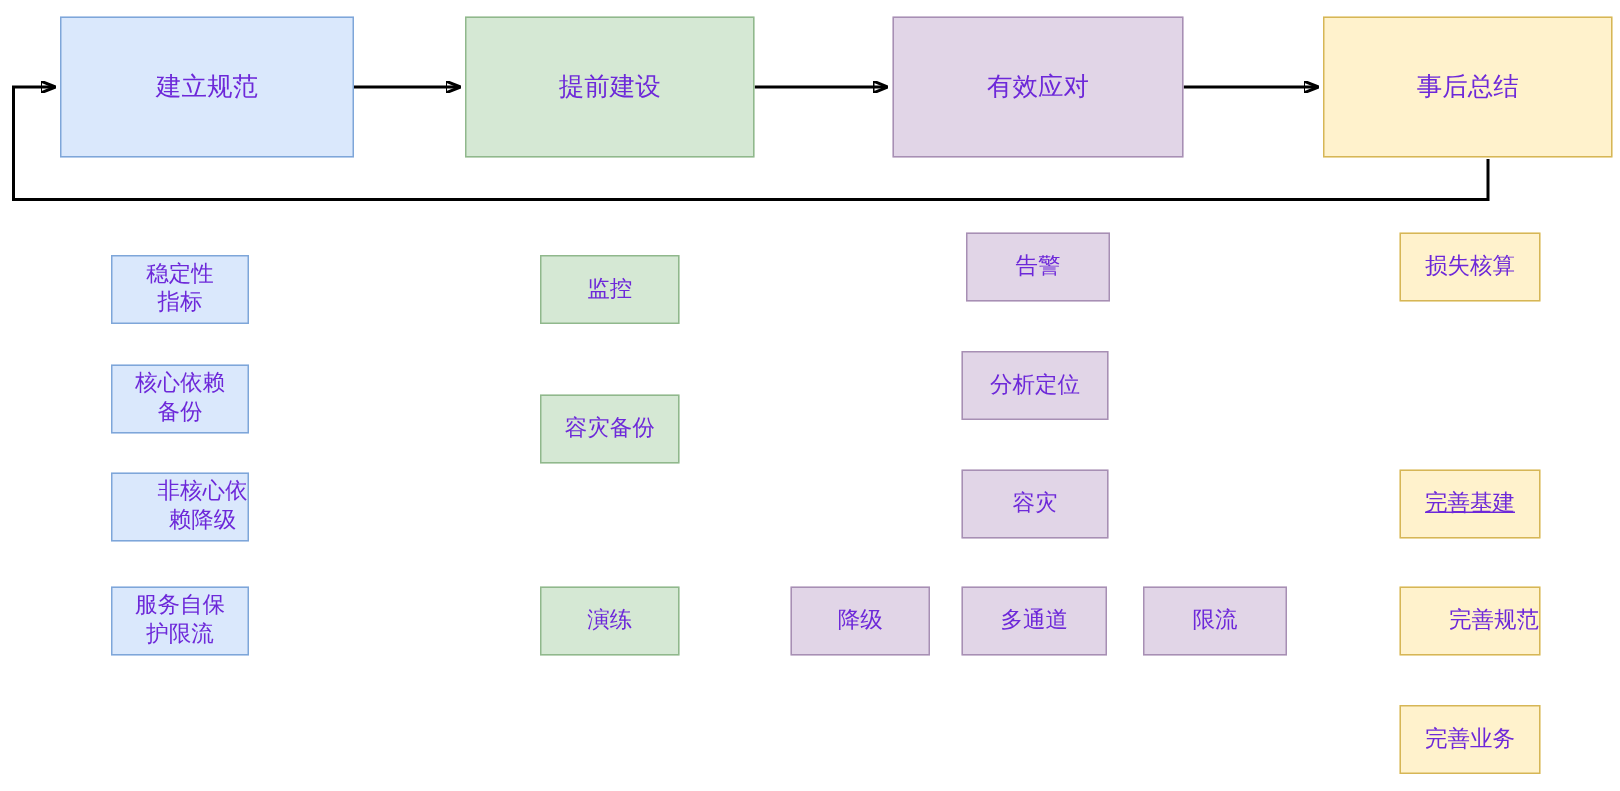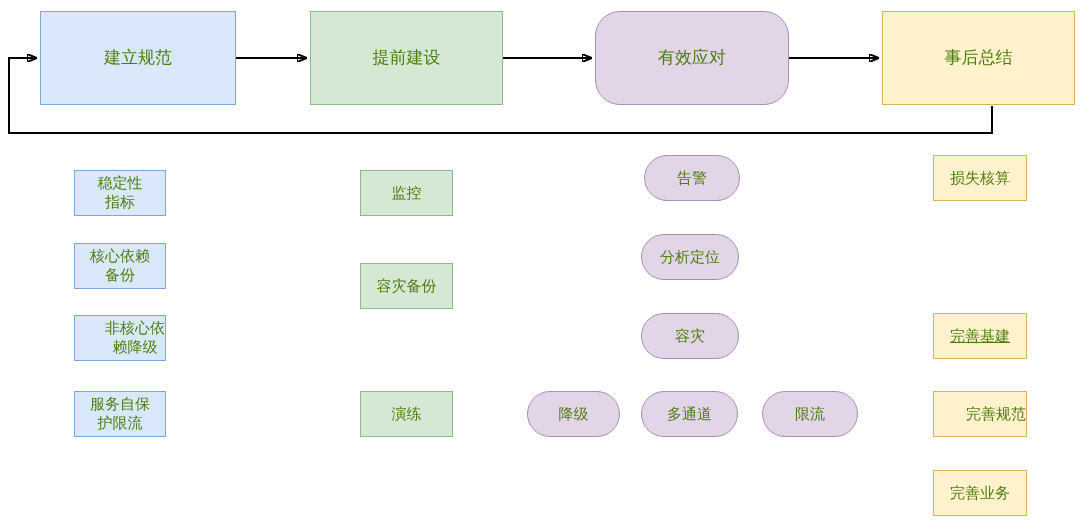--- a/index.html
+++ b/index.html
@@ -17,37 +17,37 @@
     background: #ffffff;
     overflow: hidden;
   }
   .node {
     position: absolute;
     box-sizing: border-box;
     display: flex;
     align-items: center;
     justify-content: center;
     text-align: center;
-    color: #4d7c0f;
+    color: #6d28d9;
     line-height: 1.25;
     white-space: pre-line;
     border-style: solid;
     border-width: 1px;
   }
   .stage {
     font-size: 17px;
     border-width: 1.4px;
   }
   .item {
     font-size: 15px;
   }
   
   .c-blue   { background: #dae8fc; border-color: #7ea6d9; }
   .c-green  { background: #d5e8d4; border-color: #90b88c; }
-  .c-purple { background: #e1d5e7; border-color: #a78fb4; border-radius: 25px; }
+  .c-purple { background: #e1d5e7; border-color: #a78fb4; }
   .c-yellow { background: #fff2cc; border-color: #d6b656; }
 
   svg.edges {
     position: absolute;
     left: 0;
     top: 0;
     width: 1080px;
     height: 527px;
     overflow: visible;
     pointer-events: none;

